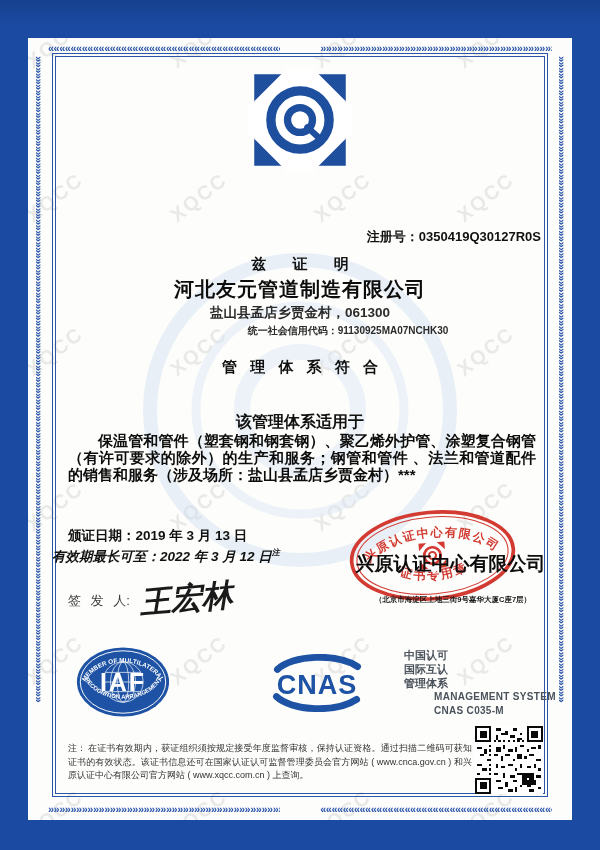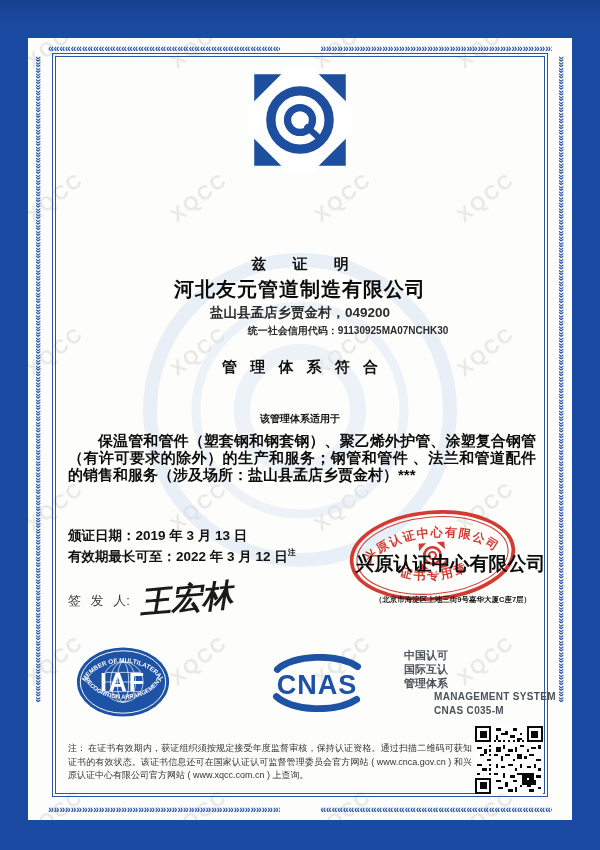--- a/index.html
+++ b/index.html
@@ -40,25 +40,25 @@
   .center{left:0;width:100%;text-align:center;}
   .logo{left:220px;top:30px;}
   .title{top:146px;font-size:29px;font-weight:bold;color:#101010;letter-spacing:3px;}
   .regno{top:190px;right:31px;font-size:13px;font-weight:bold;color:#111;}
   .attest{top:217px;font-size:15px;font-weight:bold;word-spacing:22px;color:#111;}
   .company{top:238px;font-size:20px;font-weight:bold;letter-spacing:1px;color:#0d0d0d;}
   .addr{top:266px;font-size:13.5px;font-weight:600;color:#2b2b2b;}
   .credit{top:286px;font-size:10px;font-weight:600;color:#2b2b2b;padding-left:48px;}
   .conform{top:320px;font-size:15px;font-weight:bold;word-spacing:9px;color:#111;}
   .standard{top:343px;font-size:15.5px;font-weight:bold;letter-spacing:.5px;color:#111;}
-  .scope-head{top:374px;font-size:10px;font-weight:bold;color:#111;}
+  .scope-head{top:374px;font-size:16px;font-weight:bold;color:#111;}
   .scope{top:394px;left:40px;width:468px;font-size:15px;font-weight:bold;
         line-height:17px;text-indent:2em;text-align:justify;color:#0d0d0d;}
   .issue{top:489px;left:40px;font-size:13.5px;font-weight:bold;color:#111;}
-  .expiry{top:509px;left:40px;font-size:13.5px;font-weight:bold;color:#111;}
+  .expiry{top:509px;left:24px;font-size:13.5px;font-weight:bold;color:#111;font-style:italic;}
   .expiry sup{font-size:8px;}
   .sigrow{top:540px;left:40px;display:flex;align-items:flex-start;}
   .siglabel{font-size:13px;color:#3c3c3c;word-spacing:6px;padding-top:14px;}
   .signature{font-size:31px;font-weight:bold;color:#1a1a1a;margin-left:12px;
         transform:rotate(-5deg) skewX(-14deg);font-family:"DejaVu Serif",serif;}
   .seal{left:312px;top:468px;z-index:2;}
   .certname{top:513px;left:295px;width:255px;text-align:center;font-size:19px;
         font-weight:bold;color:#0c0c0c;z-index:3;}
   .certaddr{top:557px;left:295px;width:260px;text-align:center;font-size:7.5px;
         font-weight:bold;color:#161616;z-index:3;}
@@ -132,24 +132,27 @@
   <div class="chev vchev vchev-right">»»»»»»»»»»»»»»»»»»»»»»»»»»»»»»»»»»»»»»»»»»»»»»»»»»»»»»»»»»»»»»»»»»»»»»»»»»»»»»»»»»»»»»»»»»»»»»»»»»»»»»»»»»»»»»»»»»»</div>
 
   <div class="frame">
       <div class="inner"></div>
     </div>
 
   <svg class="abs logo" width="104" height="104" viewBox="0 0 100 100" color="#1e4f9e">
     <use href="#emblem"></use>
   </svg>
 
+  <div class="abs regno">
+    <span>注册号：</span><span>0350419Q30127R0S</span>
+  </div>
 
   <div class="abs center attest">兹 证 明</div>
   <div class="abs center company">河北友元管道制造有限公司</div>
-  <div class="abs center addr">盐山县孟店乡贾金村，049200</div>
+  <div class="abs center addr">盐山县孟店乡贾金村，061300</div>
   <div class="abs center credit">
     <span>统一社会信用代码：</span><span>91130925MA07NCHK30</span>
   </div>
 
   <div class="abs center conform">管 理 体 系 符 合</div>
 
   <div class="abs center scope-head">该管理体系适用于</div>
   <div class="abs scope">保温管和管件（塑套钢和钢套钢）、聚乙烯外护管、涂塑复合钢管（有许可要求的除外）的生产和服务；钢管和管件 、法兰和管道配件的销售和服务（涉及场所：盐山县孟店乡贾金村）***</div>
 
   <div class="abs issue">

